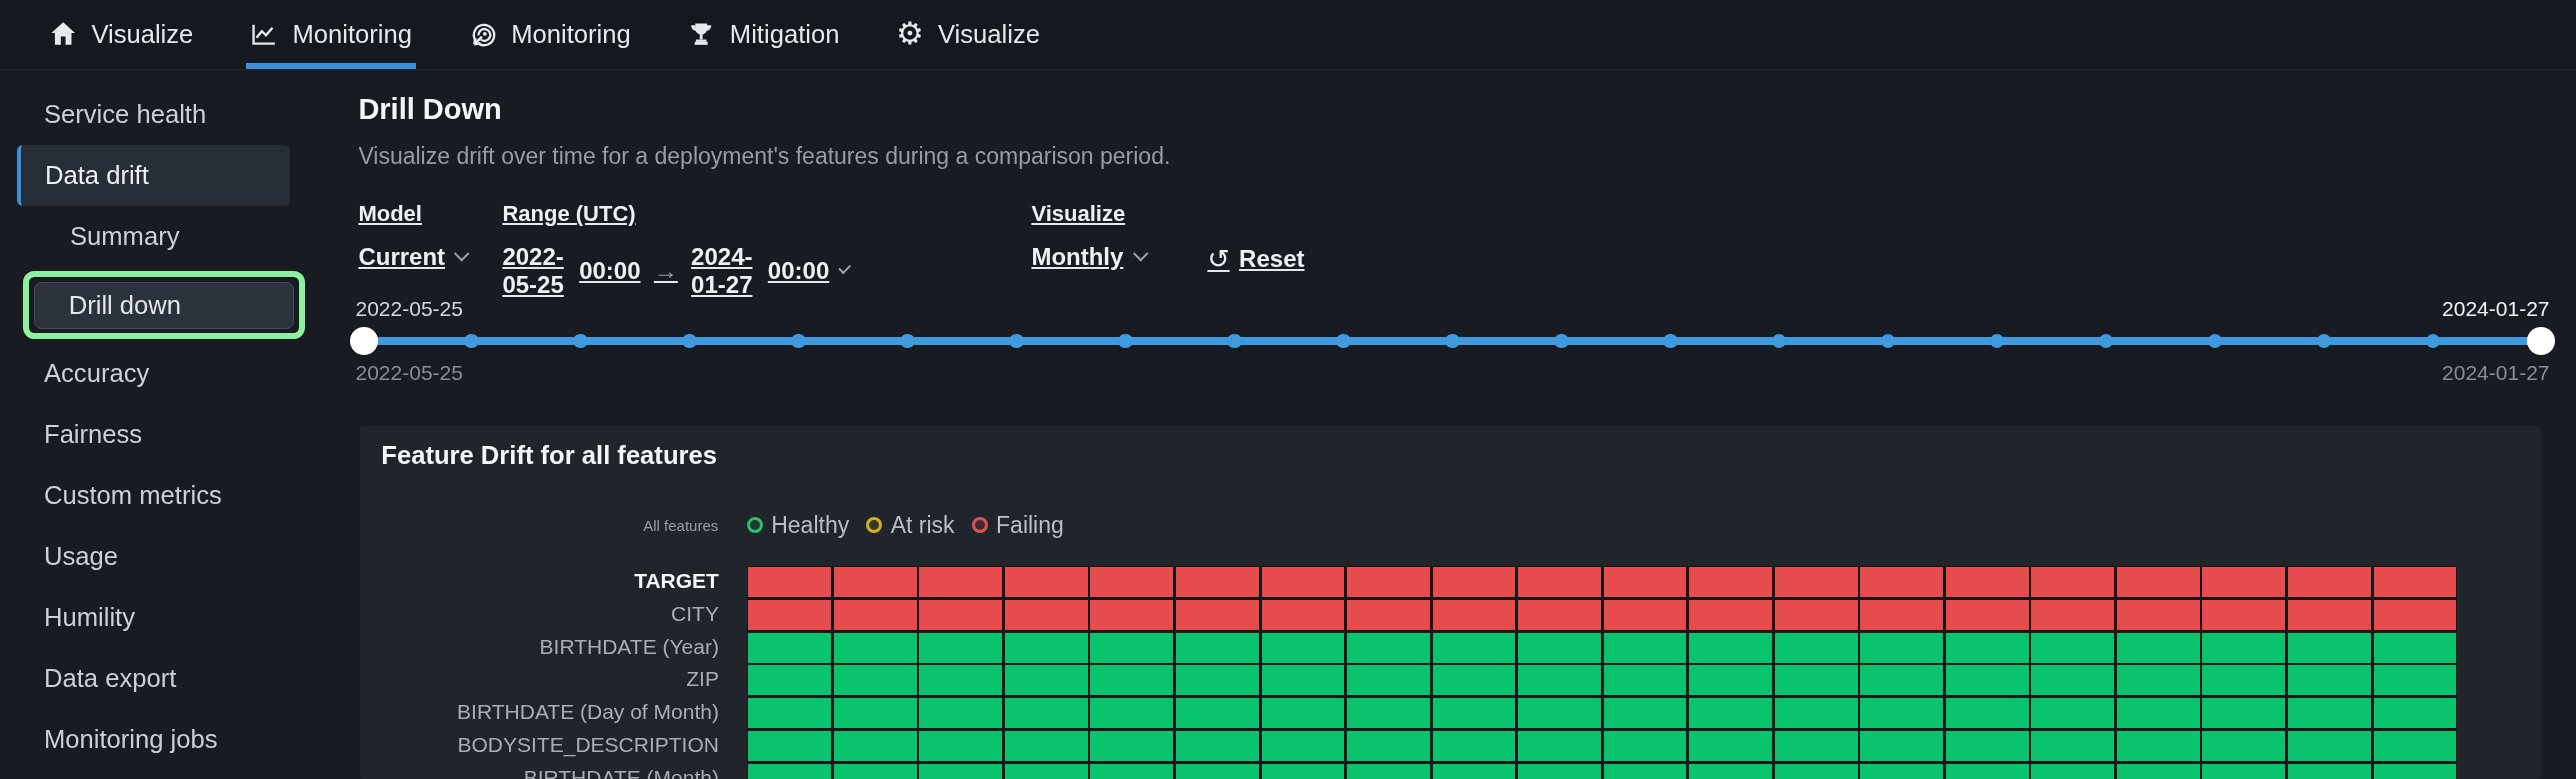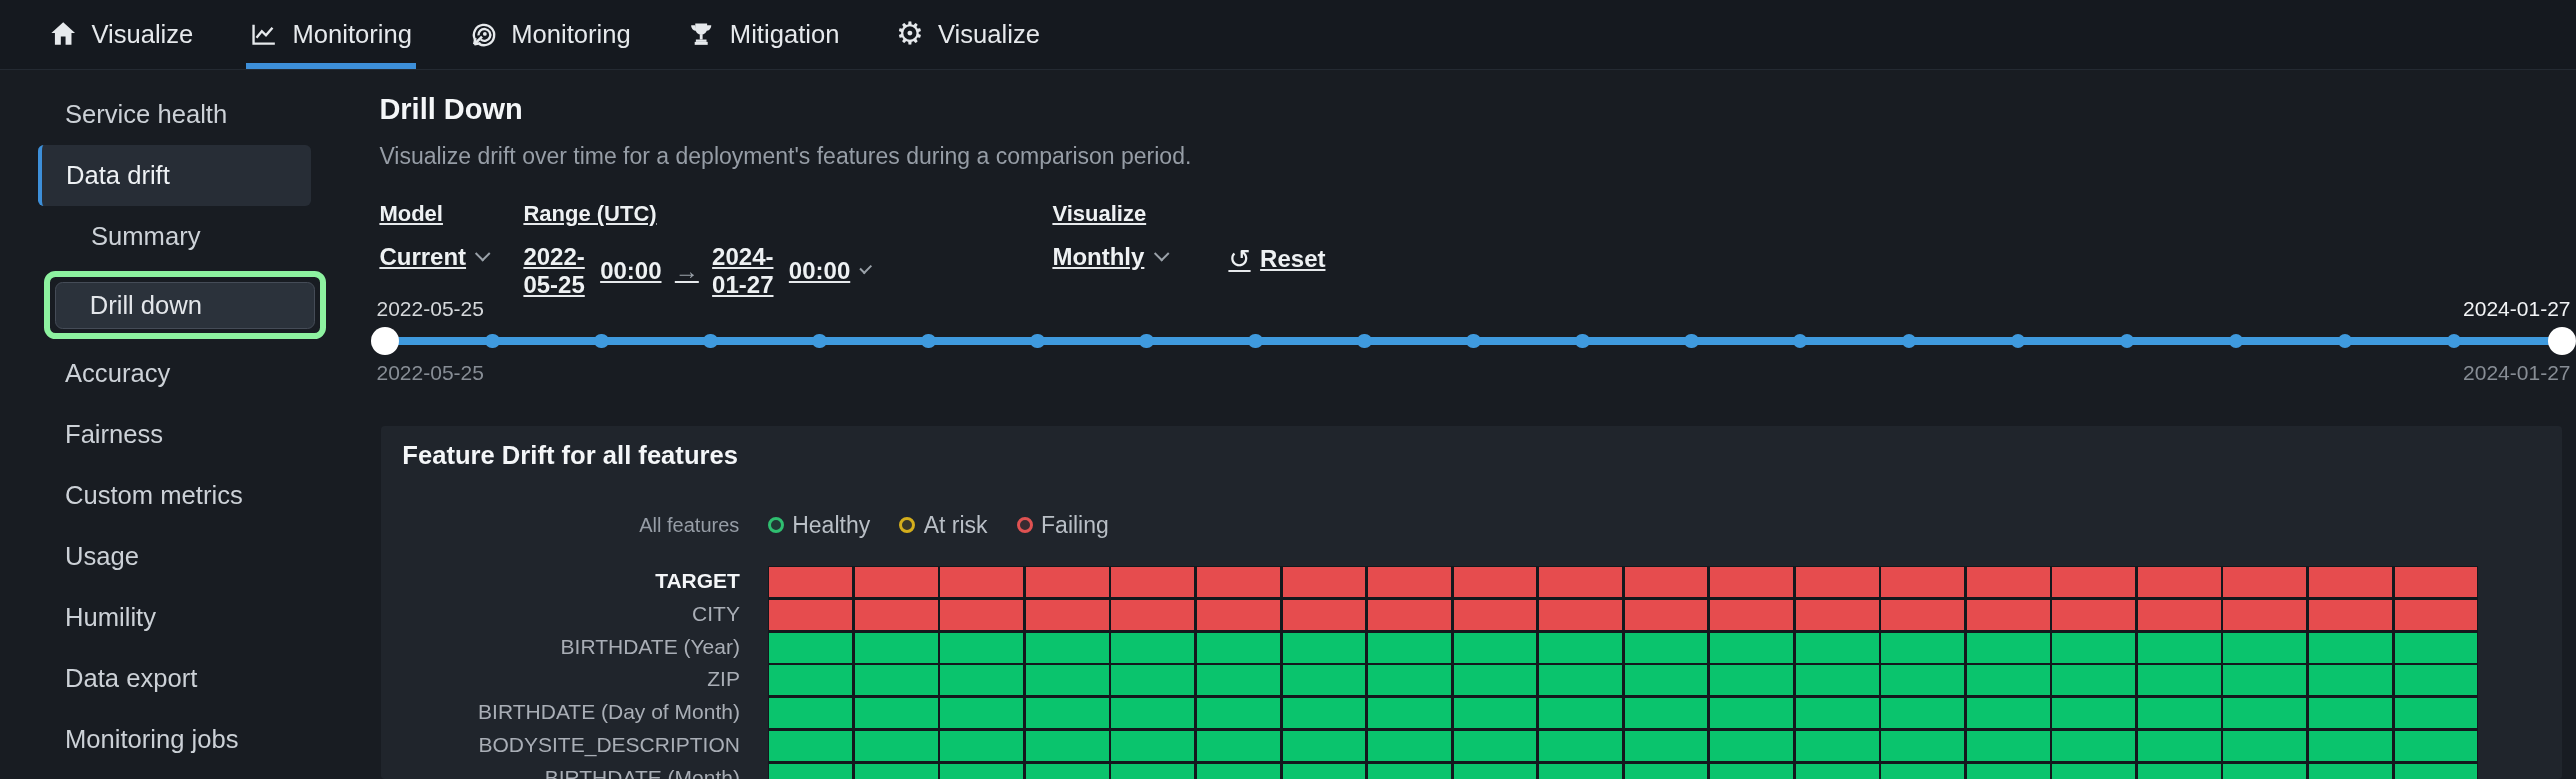--- a/index.html
+++ b/index.html
@@ -8,21 +8,21 @@
   .app { position:relative; width:2576px; height:779px; background:#181c22; overflow:hidden; color:#e6e9ec; }
 
   
   .topnav { height:70px; background:#15191f; border-bottom:0.9px solid #242a32; display:flex; align-items:stretch; padding-left:45px; gap:49px; }
   .nav-item { position:relative; display:flex; align-items:center; gap:14.2px; font-size:25.6px; color:#e6e9ec; cursor:pointer; padding:0 3.8px; }
   .nav-item .nicon { display:flex; align-items:center; }
   .nav-item.active::after { content:""; position:absolute; left:0; right:0; bottom:0; height:5.7px; background:#3d8fd9; }
   .gear-glyph { font-size:31px; line-height:28.4px; }
 
   
-  .body { display:flex; height:709px;margin-left:21px; }
+  .body { display:flex; height:709px; }
   .sidebar { width:347px; padding-top:14.2px; flex:none; }
   .main { position:relative; flex:1; }
 
   
   .side-item { height:61px; display:flex; align-items:center; padding-left:44px; font-size:25.6px; color:#ccd1d7; cursor:pointer; }
   .side-item.sub { padding-left:70px; }
   .side-item.active-pill { margin-left:17px; width:273px; padding-left:24px; background:#272d36; border-left:4.7px solid #3d8fd9; border-radius:5.7px; color:#eef1f4; }
   .annotation-box { margin:3.8px 42px 3.8px 23px; border:6.6px solid #8df2a0; border-radius:11.4px; }
   .drill-pill { height:47px; margin:4.7px; background:#2b323b; border:1.9px solid #454c57; border-radius:7.6px; display:flex; align-items:center; padding-left:34px; font-size:25.6px; color:#e3e6ea; cursor:pointer; }
 
@@ -57,22 +57,22 @@
   .tl-dots { position:absolute; left:0; right:0; top:0; height:28.4px; display:flex; justify-content:space-between; align-items:center; }
   .tdot { width:14.2px; height:14.2px; border-radius:50%; background:#3f9ade; }
   .tl-handle { position:absolute; top:0; width:28.4px; height:28.4px; border-radius:50%; background:#ffffff; cursor:grab; z-index:2; }
   .tl-handle.left { left:-5.7px; }
   .tl-handle.right { right:-5.7px; }
 
   
   .panel { position:absolute; left:13.3px; top:356px; width:2181px; height:353px; background:#20252c; border-radius:3.8px; overflow:hidden; }
   .panel-title { position:absolute; left:21px; top:15px; font-size:25.6px; font-weight:bold; color:#f4f6f8; }
   .legend-row { position:absolute; left:0; top:85px; right:0; height:28.4px; display:flex; align-items:center; }
-  .legend-all { width:358px; text-align:right; font-size:20px; color:#969da6; flex:none; }
-  .legend-items { display:flex; align-items:center; gap:29px; margin-left:28.4px;text-align:right; }
+  .legend-all { width:358px; text-align:right; font-size:15px; color:#969da6; flex:none; }
+  .legend-items { display:flex; align-items:center; gap:17px; margin-left:28.4px;text-align:right; }
   .legend-item { display:flex; align-items:center; gap:8.5px; font-size:23px; color:#b9bfc6; }
   .legend-ring { width:16px; height:16px; border-radius:50%; border:3.8px solid #888; }
   .heatmap { position:absolute; left:0; top:140px; right:0; display:flex; }
   .hm-labels { width:387px; flex:none; display:grid; grid-auto-rows:30px; row-gap:2.8px; justify-items:end; align-items:center; padding-right:28.4px; }
   .hm-label { font-size:21px; color:#a9aeb6; white-space:nowrap; }
   .hm-label.emph { font-weight:bold; color:#f4f6f8; }
   .hm-grid { width:1710px; flex:none; display:grid; grid-auto-rows:30px; gap:2.8px; background:#14181d; border:0.9px solid #14181d; }
   .hm-cell { width:100%; height:100%; cursor:pointer; }
 </style>
 </head>

